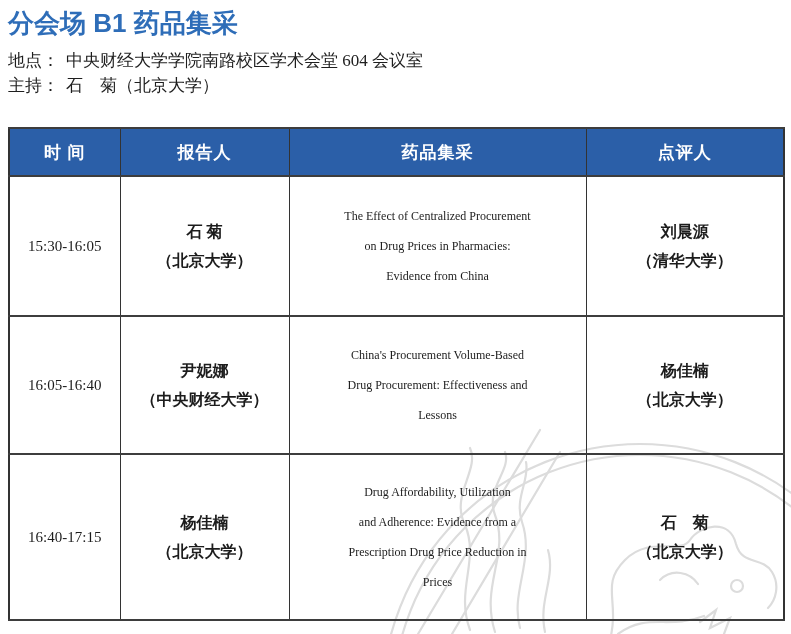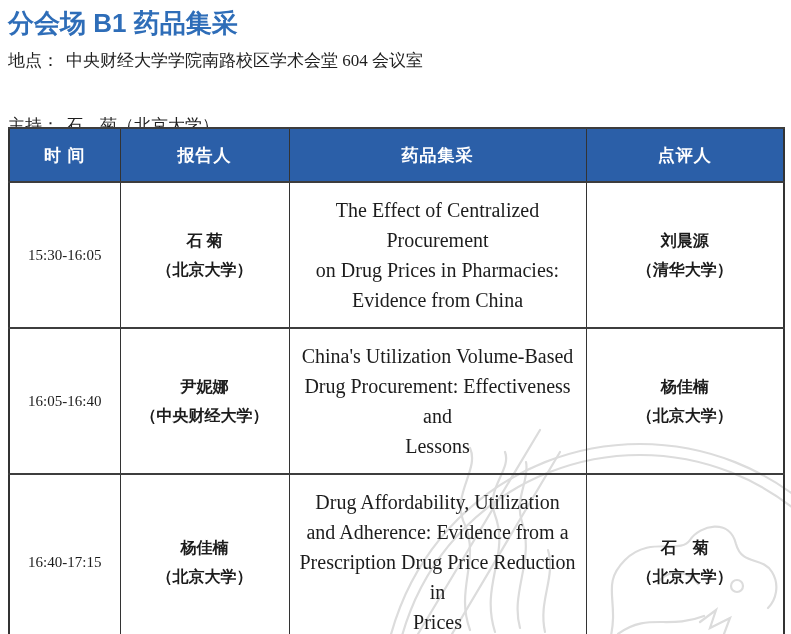--- a/index.html
+++ b/index.html
@@ -13,48 +13,48 @@
     z-index: 0; pointer-events: none;
   }
   .content { position: absolute; left: 0; top: 0; width: 791px; z-index: 1; }
   .doc-title {
     position: absolute; left: 8px; top: 6px; margin: 0;
     font-family: "Liberation Sans", sans-serif;
     font-size: 26px; font-weight: bold; color: #2e6db8;
   }
   .meta-line { position: absolute; left: 8px; margin: 0; font-size: 17px; color: #1e1e1e; }
   .meta-location { top: 49px; }
-  .meta-host { top: 74px; margin-top: 40px; }
+  .meta-host { top: 74px; }
   .meta-line .meta-value { margin-left: 7px; }
 
   table.schedule {
     position: absolute; left: 8px; top: 127px; width: 775px;
     border-collapse: collapse; table-layout: fixed;
     background: transparent;
     border: 2px solid #333333;
   }
   th, td {
     border-left: 1px solid #333333; border-right: 1px solid #333333;
     border-top: 2px solid #3d3d3d; border-bottom: 2px solid #3d3d3d;
     text-align: center; vertical-align: middle;
     padding: 0;
   }
   th {
     background: #2b5fa8; color: #ffffff;
     font-family: "Liberation Sans", sans-serif;
     font-size: 17px; font-weight: bold; letter-spacing: 1px;
   }
-  tr.r-header { height: 54px; padding-left: 16px; }
+  tr.r-header { height: 48px; padding-left: 16px; }
   tr.r1 { height: 140px; }
   tr.r2 { height: 138px; }
   tr.r3 { height: 166px; }
   td.time-cell { font-size: 15px; }
   td.person-cell { font-size: 16px; }
   td.person-cell .p-line { line-height: 29px; font-weight: bold; }
-  td.paper-cell { font-size: 20px; padding: 12px 8px; }
+  td.paper-cell { font-size: 12px; padding: 12px 8px; }
   td.paper-cell .t-line { line-height: 30px; }
 </style>
 </head>
 <body>
 
 <svg class="watermark" viewBox="0 0 791 634" fill="none" stroke="#dcdcdc" stroke-width="2.2" stroke-linecap="round">
   <circle cx="640" cy="702" r="258"></circle>
   <circle cx="640" cy="702" r="247"></circle>
   <path d="M418 634 L540 430"></path>
   <path d="M452 634 L560 452"></path>
@@ -113,21 +113,21 @@
           <div class="p-line">（清华大学）</div>
         </td>
       </tr>
       <tr class="r2">
         <td class="time-cell">16:05-16:40</td>
         <td class="person-cell">
           <div class="p-line">尹妮娜</div>
           <div class="p-line">（中央财经大学）</div>
         </td>
         <td class="paper-cell">
-          <div class="t-line">China's Utilization Volume-Based</div>
+          <div class="t-line">China's Procurement Volume-Based</div>
           <div class="t-line">Drug Procurement: Effectiveness and</div>
           <div class="t-line">Lessons</div>
         </td>
         <td class="person-cell">
           <div class="p-line">杨佳楠</div>
           <div class="p-line">（北京大学）</div>
         </td>
       </tr>
       <tr class="r3">
         <td class="time-cell">16:40-17:15</td>

